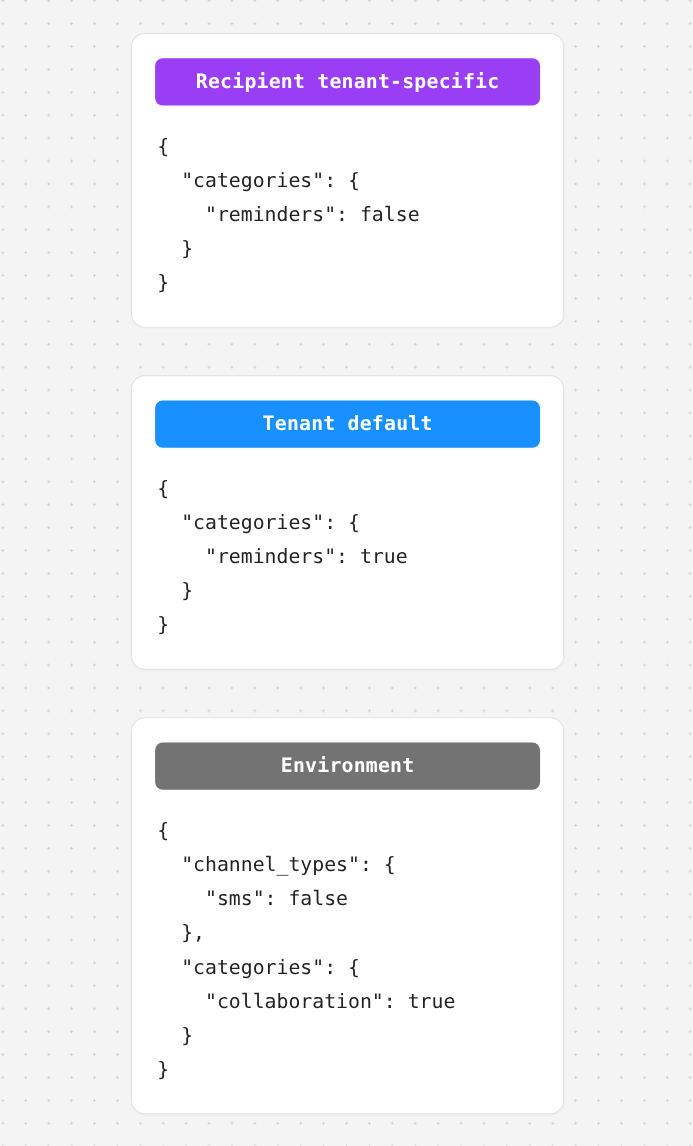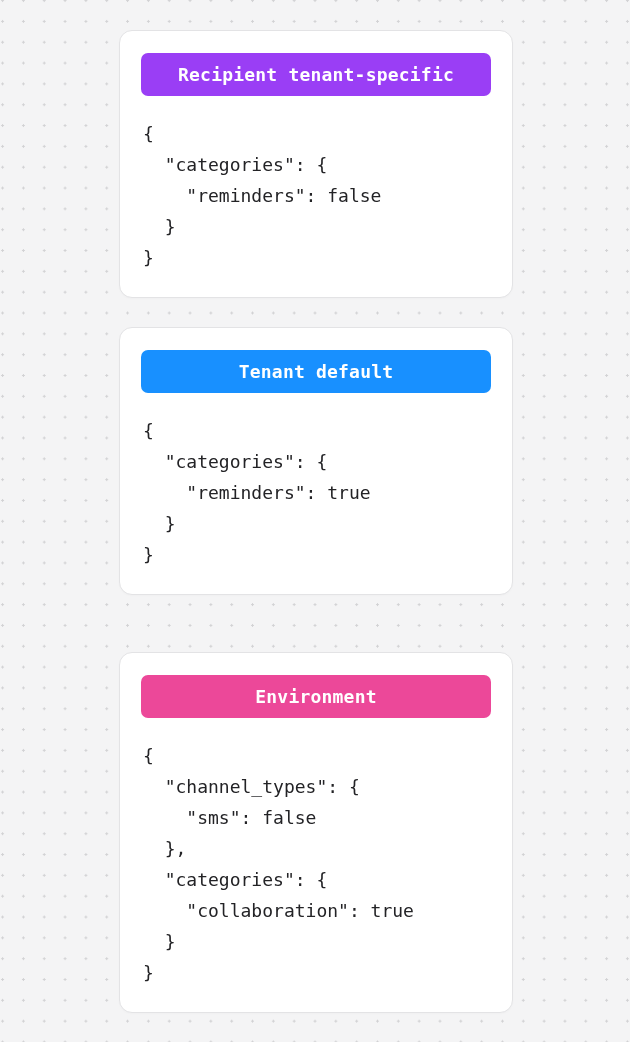--- a/index.html
+++ b/index.html
@@ -62,21 +62,21 @@
     font-family: "DejaVu Sans Mono", "Liberation Mono", monospace;
     font-size: 18px;
     line-height: 31px;
     color: #232326;
     white-space: pre;
     height: 31px;
   }
 
   
   #card-0 { top: 30px; }
-  #card-1 { top: 327px; }
+  #card-1 { top: 341px; }
   #card-2 { top: 652px; }
 </style>
 </head>
 <body>
 
 <div id="stage">
 
   <div class="card" id="card-0">
     <div class="card-header" style="background: rgb(154, 62, 245);">
       <span class="card-header-label">Recipient tenant-specific</span>
@@ -97,21 +97,21 @@
     <div class="card-body">
       <div class="code-line">{</div>
       <div class="code-line">  "categories": {</div>
       <div class="code-line">    "reminders": true</div>
       <div class="code-line">  }</div>
       <div class="code-line">}</div>
     </div>
   </div>
 
   <div class="card" id="card-2">
-    <div class="card-header" style="background: #ec4899;">
+    <div class="card-header" style="background: #737373;">
       <span class="card-header-label">Environment</span>
     </div>
     <div class="card-body">
       <div class="code-line">{</div>
       <div class="code-line">  "channel_types": {</div>
       <div class="code-line">    "sms": false</div>
       <div class="code-line">  },</div>
       <div class="code-line">  "categories": {</div>
       <div class="code-line">    "collaboration": true</div>
       <div class="code-line">  }</div>

